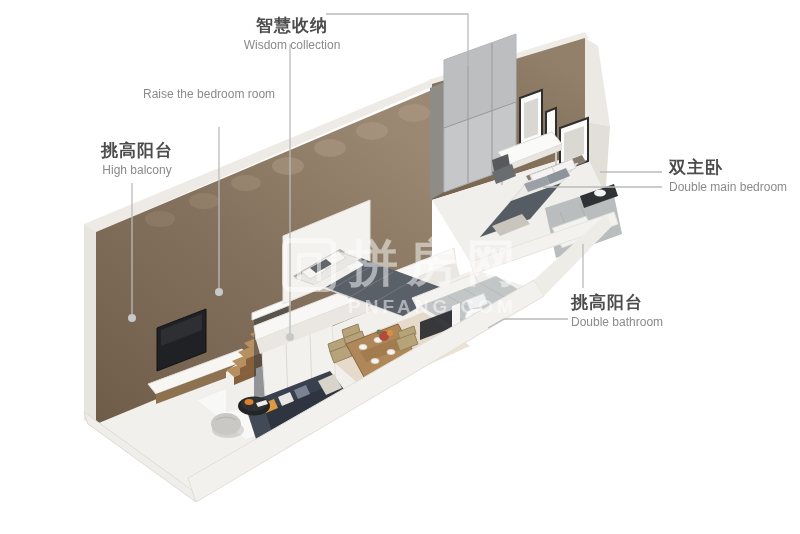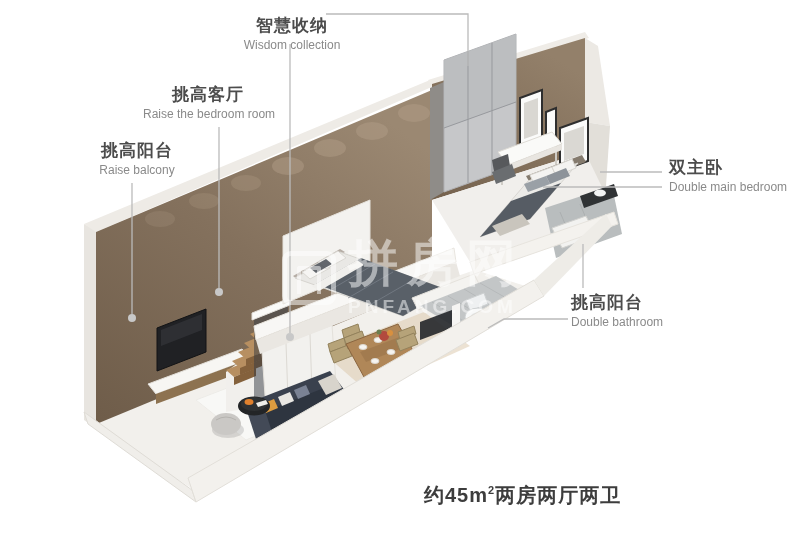--- a/index.html
+++ b/index.html
@@ -6,21 +6,21 @@
   #stage{position:relative;width:800px;height:534px;background:#ffffff;overflow:hidden;
          font-family:"Liberation Sans","DejaVu Sans",sans-serif;}
   #plan-svg{position:absolute;left:0;top:0;z-index:1;}
   .lbl{position:absolute;z-index:3;}
   .lbl .zh{font-size:17px;font-weight:600;color:#4c4c4c;letter-spacing:1px;line-height:1.15;white-space:nowrap;}
   .lbl .en{font-size:12px;color:#8a8a8a;margin-top:2px;white-space:nowrap;}
   .lbl.center{text-align:center;width:130px;}
   .caption{position:absolute;left:424px;top:482px;z-index:3;font-size:20px;font-weight:600;
            color:#3d3d3d;letter-spacing:1px;white-space:nowrap;}
   .caption .sup{font-size:11px;vertical-align:super;font-weight:600;}
-  .watermark{position:absolute;left:282px;top:238px;z-index:2;display:flex;align-items:center;
+  .watermark{position:absolute;left:282px;top:238px;z-index:2;display:flex;
              gap:12px;opacity:.5;color:#ffffff;pointer-events:none;}
   .wm-logo{width:44px;height:44px;border:5px solid #fff;border-radius:9px;position:relative;flex:0 0 auto;}
   .wm-logo::after{content:"";position:absolute;left:10px;top:10px;width:16px;height:24px;border:4px solid #fff;border-bottom:none;border-radius:3px 3px 0 0;}
   .wm-text .zh{font-size:50px;font-weight:700;letter-spacing:9px;line-height:1;}
   .wm-text .en{font-size:19px;font-weight:600;letter-spacing:4px;margin-top:8px;}
 </style>
 </head>
 <body>
 
 <div id="stage">
@@ -261,34 +261,32 @@
       <div class="en">PNFANG.COM</div>
     </div>
   </div>
 
   <div class="lbl center" style="left:227px;top:16px;">
     <div class="zh">智慧收纳</div>
     <div class="en">Wisdom collection</div>
   </div>
 
   <div class="lbl center" style="left:143px;top:85px;">
-    <div class="zh">挑高客厅</div>
     <div class="en">Raise the bedroom room</div>
   </div>
 
   <div class="lbl center" style="left:72px;top:141px;">
     <div class="zh">挑高阳台</div>
-    <div class="en">Raise balcony</div>
+    <div class="en">High balcony</div>
   </div>
 
   <div class="lbl" style="left:669px;top:158px;">
     <div class="zh">双主卧</div>
     <div class="en">Double main bedroom</div>
   </div>
 
   <div class="lbl" style="left:571px;top:293px;">
     <div class="zh">挑高阳台</div>
     <div class="en">Double bathroom</div>
   </div>
 
-  <div class="caption"><span>约45m</span><span class="sup">2</span><span>两房两厅两卫</span></div>
 
 </div>
 
 </body></html>

